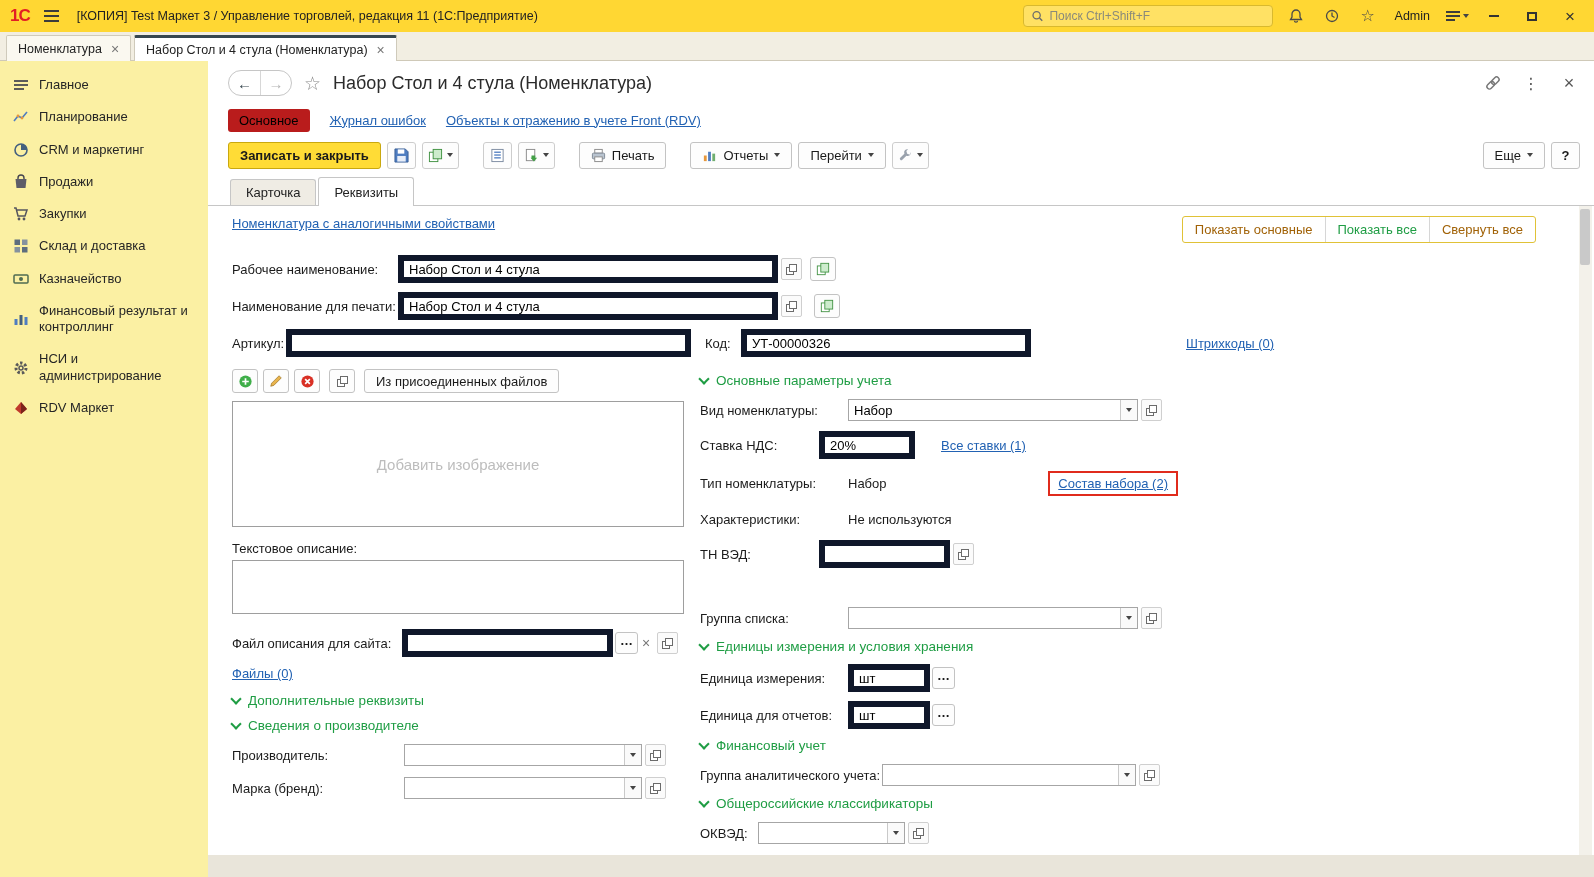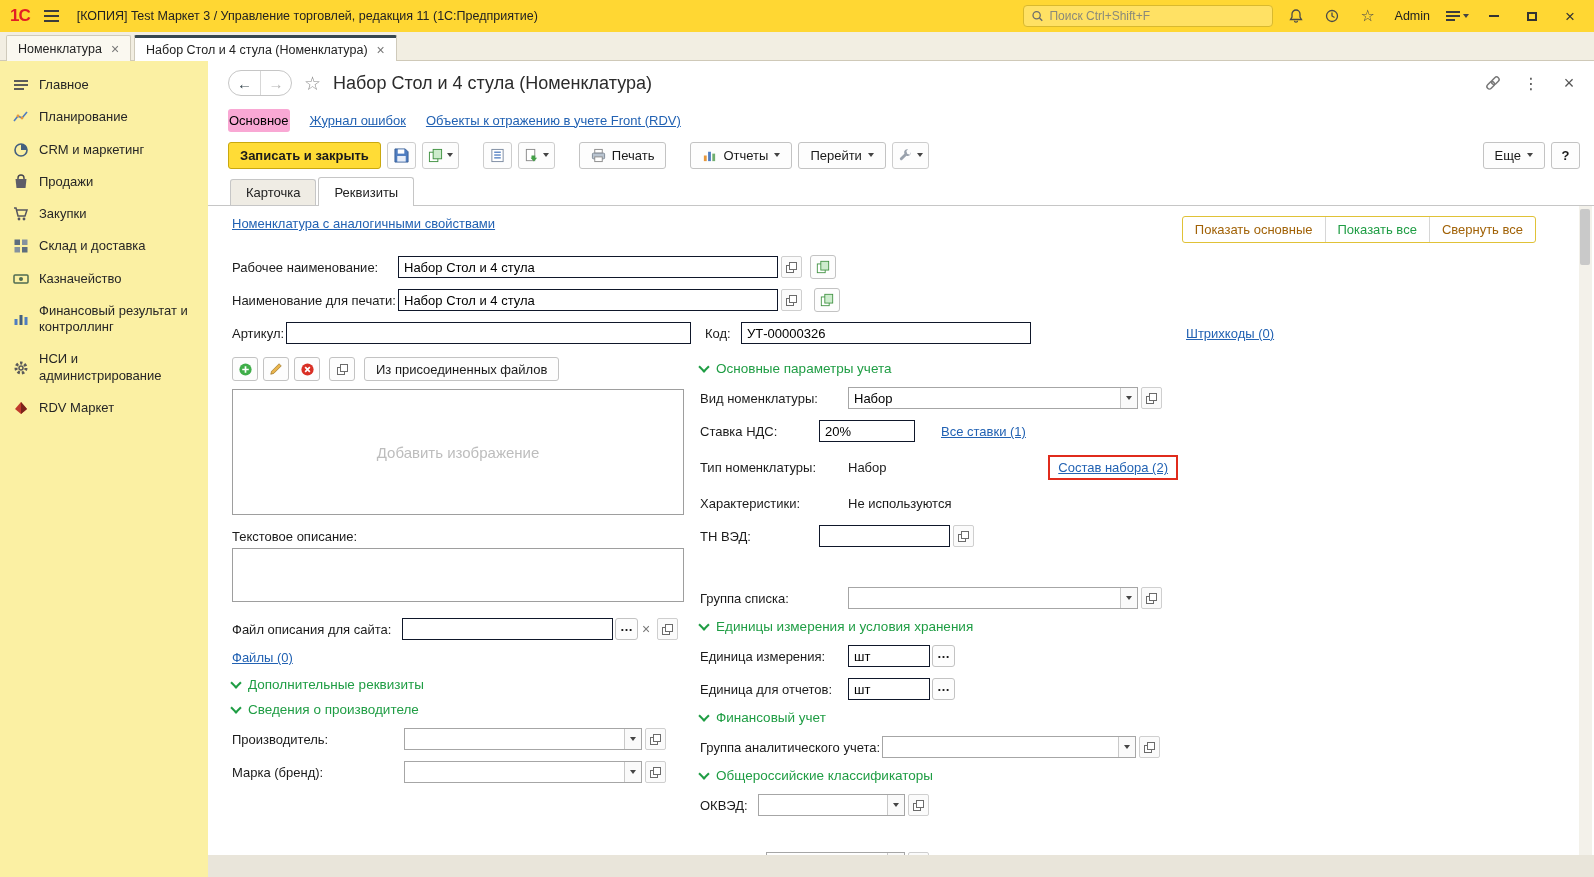--- a/index.html
+++ b/index.html
@@ -53,21 +53,21 @@
   .page-title { font-size:18px; font-weight:400; color:#2b2b2b; white-space:nowrap; overflow:hidden; text-overflow:ellipsis; }
   .ph-right { margin-left:auto; display:flex; align-items:center; gap:16px; }
   .ph-ic { cursor:pointer; display:flex; align-items:center; justify-content:center; width:22px; height:22px; }
   .g-more { font-size:16px; color:#555; }
   .g-more::before { content:"⋮"; }
   .g-close2 { font-size:18px; color:#555; line-height:1; }
   .g-close2::before { content:"×"; }
 
   
   .navlinks { height:30px; display:flex; align-items:center; gap:20px; padding:0 20px; flex:0 0 auto; }
-  .nl-active { background:#f9a8d4; border-radius:3px; padding:4px 1px; color:#000; cursor:default; }
+  .nl-active { background:#b91c1c; border-radius:3px; padding:4px 11px; color:#000; cursor:default; }
   a.navlink { color:#2262b3; text-decoration:underline; cursor:pointer; }
 
   
   .toolbar { height:40px; display:flex; align-items:center; gap:6px; padding:0 14px 0 20px; flex:0 0 auto; }
   .btn { height:27px; border:1px solid #c3c3c3; background:#fdfdfd; border-radius:3px; display:inline-flex; align-items:center; gap:6px; padding:0 11px; font-size:13px; color:#1a1a1a; cursor:pointer; white-space:nowrap; }
   .btn-primary { background:#ffdc36; border-color:#c9a80f; font-weight:700; }
   .ibtn { height:27px; min-width:29px; border:1px solid #cdcdcd; background:#fdfdfd; border-radius:3px; display:inline-flex; align-items:center; justify-content:center; gap:4px; padding:0 5px; cursor:pointer; }
   .caret { width:0; height:0; border-left:3.5px solid transparent; border-right:3.5px solid transparent; border-top:4px solid #444; }
   .tsp { width:12px; }
   .toolbar .spacer { flex:1; }
@@ -82,21 +82,21 @@
   .content { border-top:1px solid #c6c6c6; background:#fff; flex:1; position:relative; padding:10px 30px 0 24px; overflow:hidden; z-index:1; }
   .topline { display:flex; align-items:flex-start; margin-bottom:12px; }
   a.lnk { color:#2262b3; text-decoration:underline; cursor:pointer; font-size:13px; }
   .show-group { margin-left:auto; display:flex; border:1px solid #e0c237; border-radius:3px; background:#fff; overflow:hidden; margin-right:28px; }
   .show-group .sg { padding:5px 12px; cursor:pointer; color:#a16207; white-space:nowrap; }
   .show-group .sg + .sg { border-left:1px solid #d6d6d6; }
   .show-group .sg.green { color:#1f9d44; }
 
   .frow { display:flex; align-items:center; margin-bottom:9px; min-height:24px; }
   .lbl { flex:0 0 auto; color:#1b1b1b; }
-  .txt { height:22px; border:1px solid #0f172a; padding:0 5px; font:inherit; font-size:13px; color:#000; background:#fff; outline:none; }
+  .txt { height:28px; border:6px solid #0f172a; padding:0 5px; font:inherit; font-size:13px; color:#000; background:#fff; outline:none; }
   .combo { display:inline-flex; height:22px; border:1px solid #a6a6a6; background:#fff; }
   .combo input { border:none; outline:none; height:20px; padding:0 5px; flex:1; min-width:0; font:inherit; font-size:13px; background:transparent; }
   .combo .dd { width:17px; border-left:1px solid #c9c9c9; display:flex; align-items:center; justify-content:center; background:#fafafa; cursor:pointer; flex:0 0 auto; }
   .open-btn { width:21px; height:22px; margin-left:3px; display:inline-flex; align-items:center; justify-content:center; border:1px solid #cfcfcf; border-radius:2px; background:#fbfbfb; cursor:pointer; flex:0 0 auto; }
   .i-open { position:relative; width:11px; height:11px; display:inline-block; }
   .i-open::after { content:""; position:absolute; right:0; top:0; width:6px; height:6px; border:1px solid #6b6b6b; background:#fff; }
   .i-open::before { content:""; position:absolute; left:0; bottom:0; width:6px; height:6px; border:1px solid #6b6b6b; background:#fff; }
   .sq-btn { width:26px; height:24px; border:1px solid #c3c3c3; border-radius:3px; background:#fdfdfd; display:inline-flex; align-items:center; justify-content:center; cursor:pointer; flex:0 0 auto; }
   .dots-btn::before { content:"…"; font-weight:700; margin-top:-6px; }
   .clr-btn { width:16px; height:22px; display:inline-flex; align-items:center; justify-content:center; cursor:pointer; color:#777; font-size:14px; }

